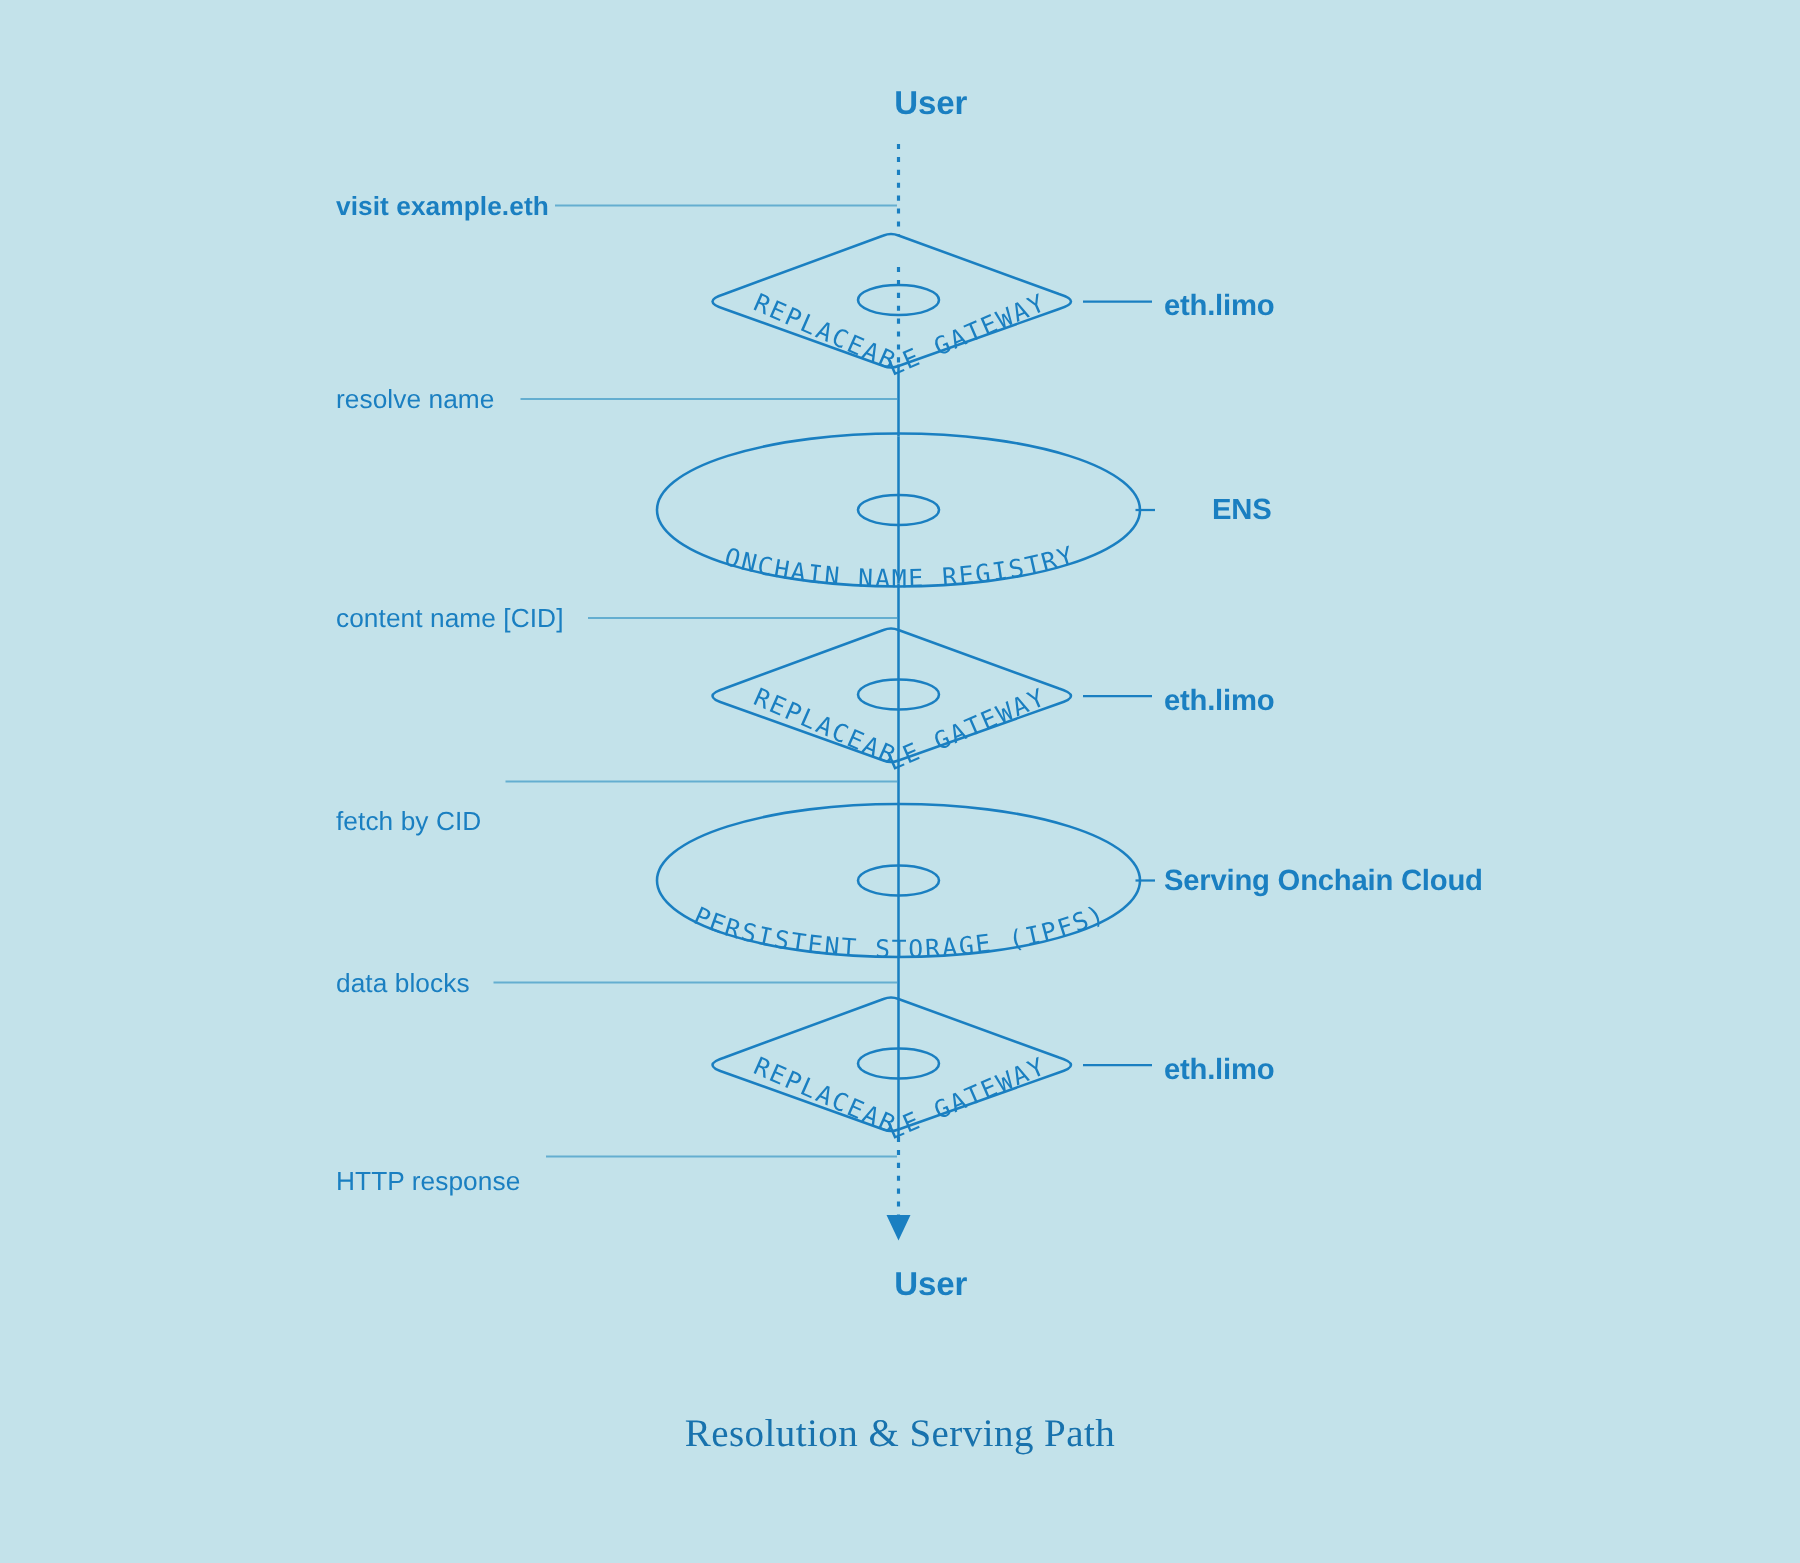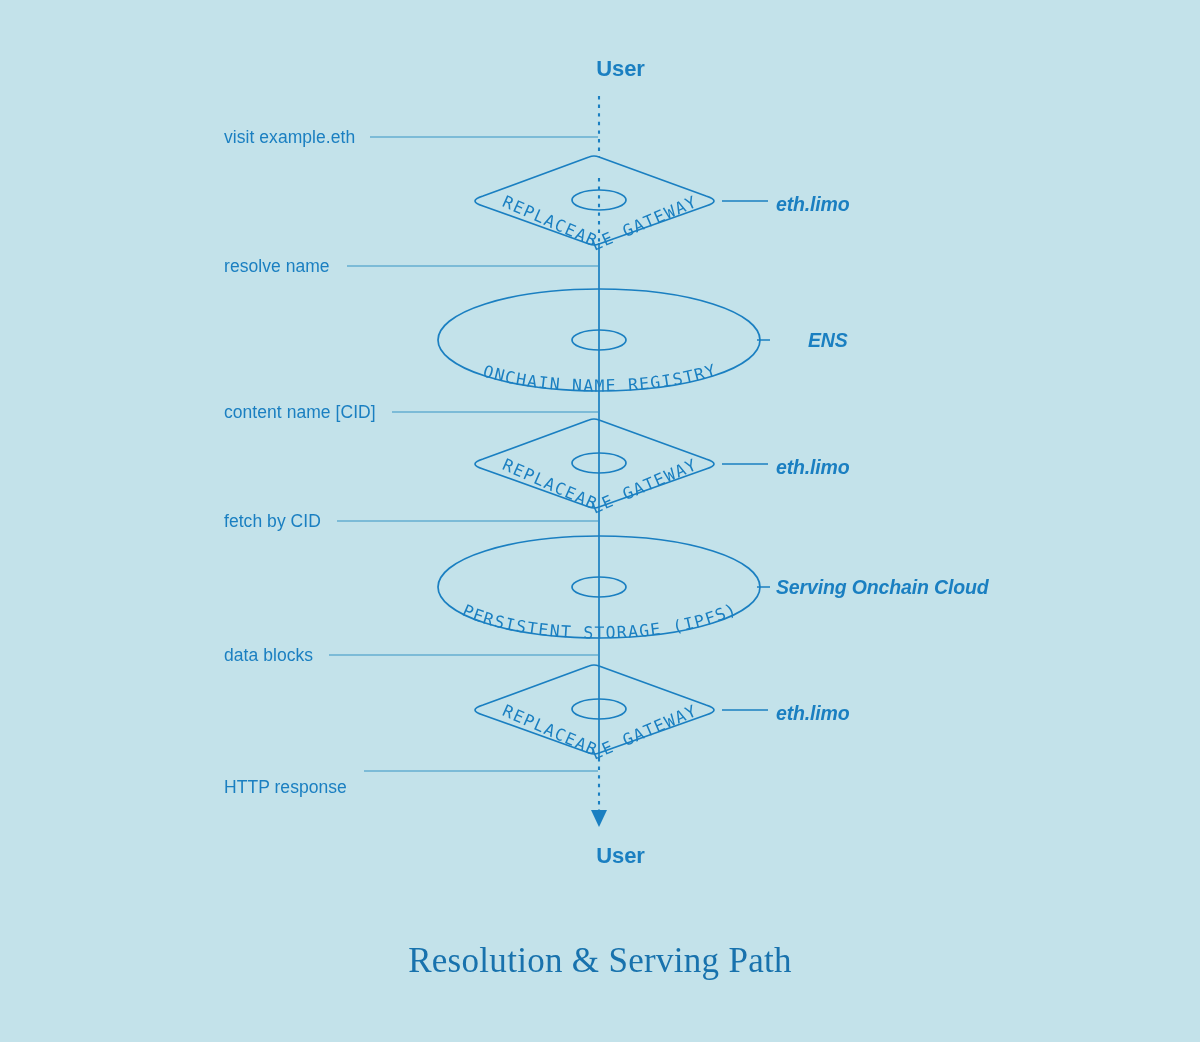--- a/index.html
+++ b/index.html
@@ -83,29 +83,28 @@
     letter-spacing: 0.05px;
   }
   .node-label {
     position: absolute;
     font-family: "Liberation Sans", sans-serif;
     font-weight: bold;
     font-size: 19.5px;
     color: #1a7fc1;
     white-space: nowrap;
     letter-spacing: -0.15px;
-    font-style: italic;
   }
   .diagram-caption {
     position: absolute;
     left: 0;
     right: 0;
     text-align: center;
     font-family: "Liberation Serif", serif;
-    font-size: 35px;
+    font-size: 26px;
     color: #1872ad;
     letter-spacing: 0.3px;
   }
 </style>
 </head>
 <body>
 
 <div id="stage">
 
   <svg id="diagram-svg" viewBox="0 0 1200 1042">
@@ -185,24 +184,24 @@
         <textPath href="#arc-diamond-3" startOffset="50%" text-anchor="middle">REPLACEABLE GATEWAY</textPath>
       </text>
       <line class="leader-line-right" x1="722" y1="710" x2="768" y2="710"></line>
     </g>
   </svg>
 
   <div class="endpoint-label" style="left:0; right:0; text-align:center; top:56px;">User</div>
 
   <div class="endpoint-label" style="left:0; right:0; text-align:center; top:843px;">User</div>
 
-  <div class="step-label" style="left:224px; top:127px;">visit example.eth</div>
+  <div class="step-label" style="left:224px; top:127px;font-weight:bold;">visit example.eth</div>
   <div class="step-label" style="left:224px; top:256px;text-align:center;">resolve name</div>
   <div class="step-label" style="left:224px; top:402px;">content name [CID]</div>
-  <div class="step-label" style="left:224px; top:511px;">fetch by CID</div>
+  <div class="step-label" style="left:224px; top:537px;">fetch by CID</div>
   <div class="step-label" style="left:224px; top:645px;">data blocks</div>
   <div class="step-label" style="left:224px; top:761px;margin-top:16px;">HTTP response</div>
 
   <div class="node-label" style="left:776px; top:193px;">eth.limo</div>
   <div class="node-label" style="left:808px; top:329px;">ENS</div>
   <div class="node-label" style="left:776px; top:456px;">eth.limo</div>
   <div class="node-label" style="left:776px; top:576px;">Serving Onchain Cloud</div>
   <div class="node-label" style="left:776px; top:702px;">eth.limo</div>
 
   <div class="diagram-caption" style="top:941px;">Resolution &amp; Serving Path</div>

